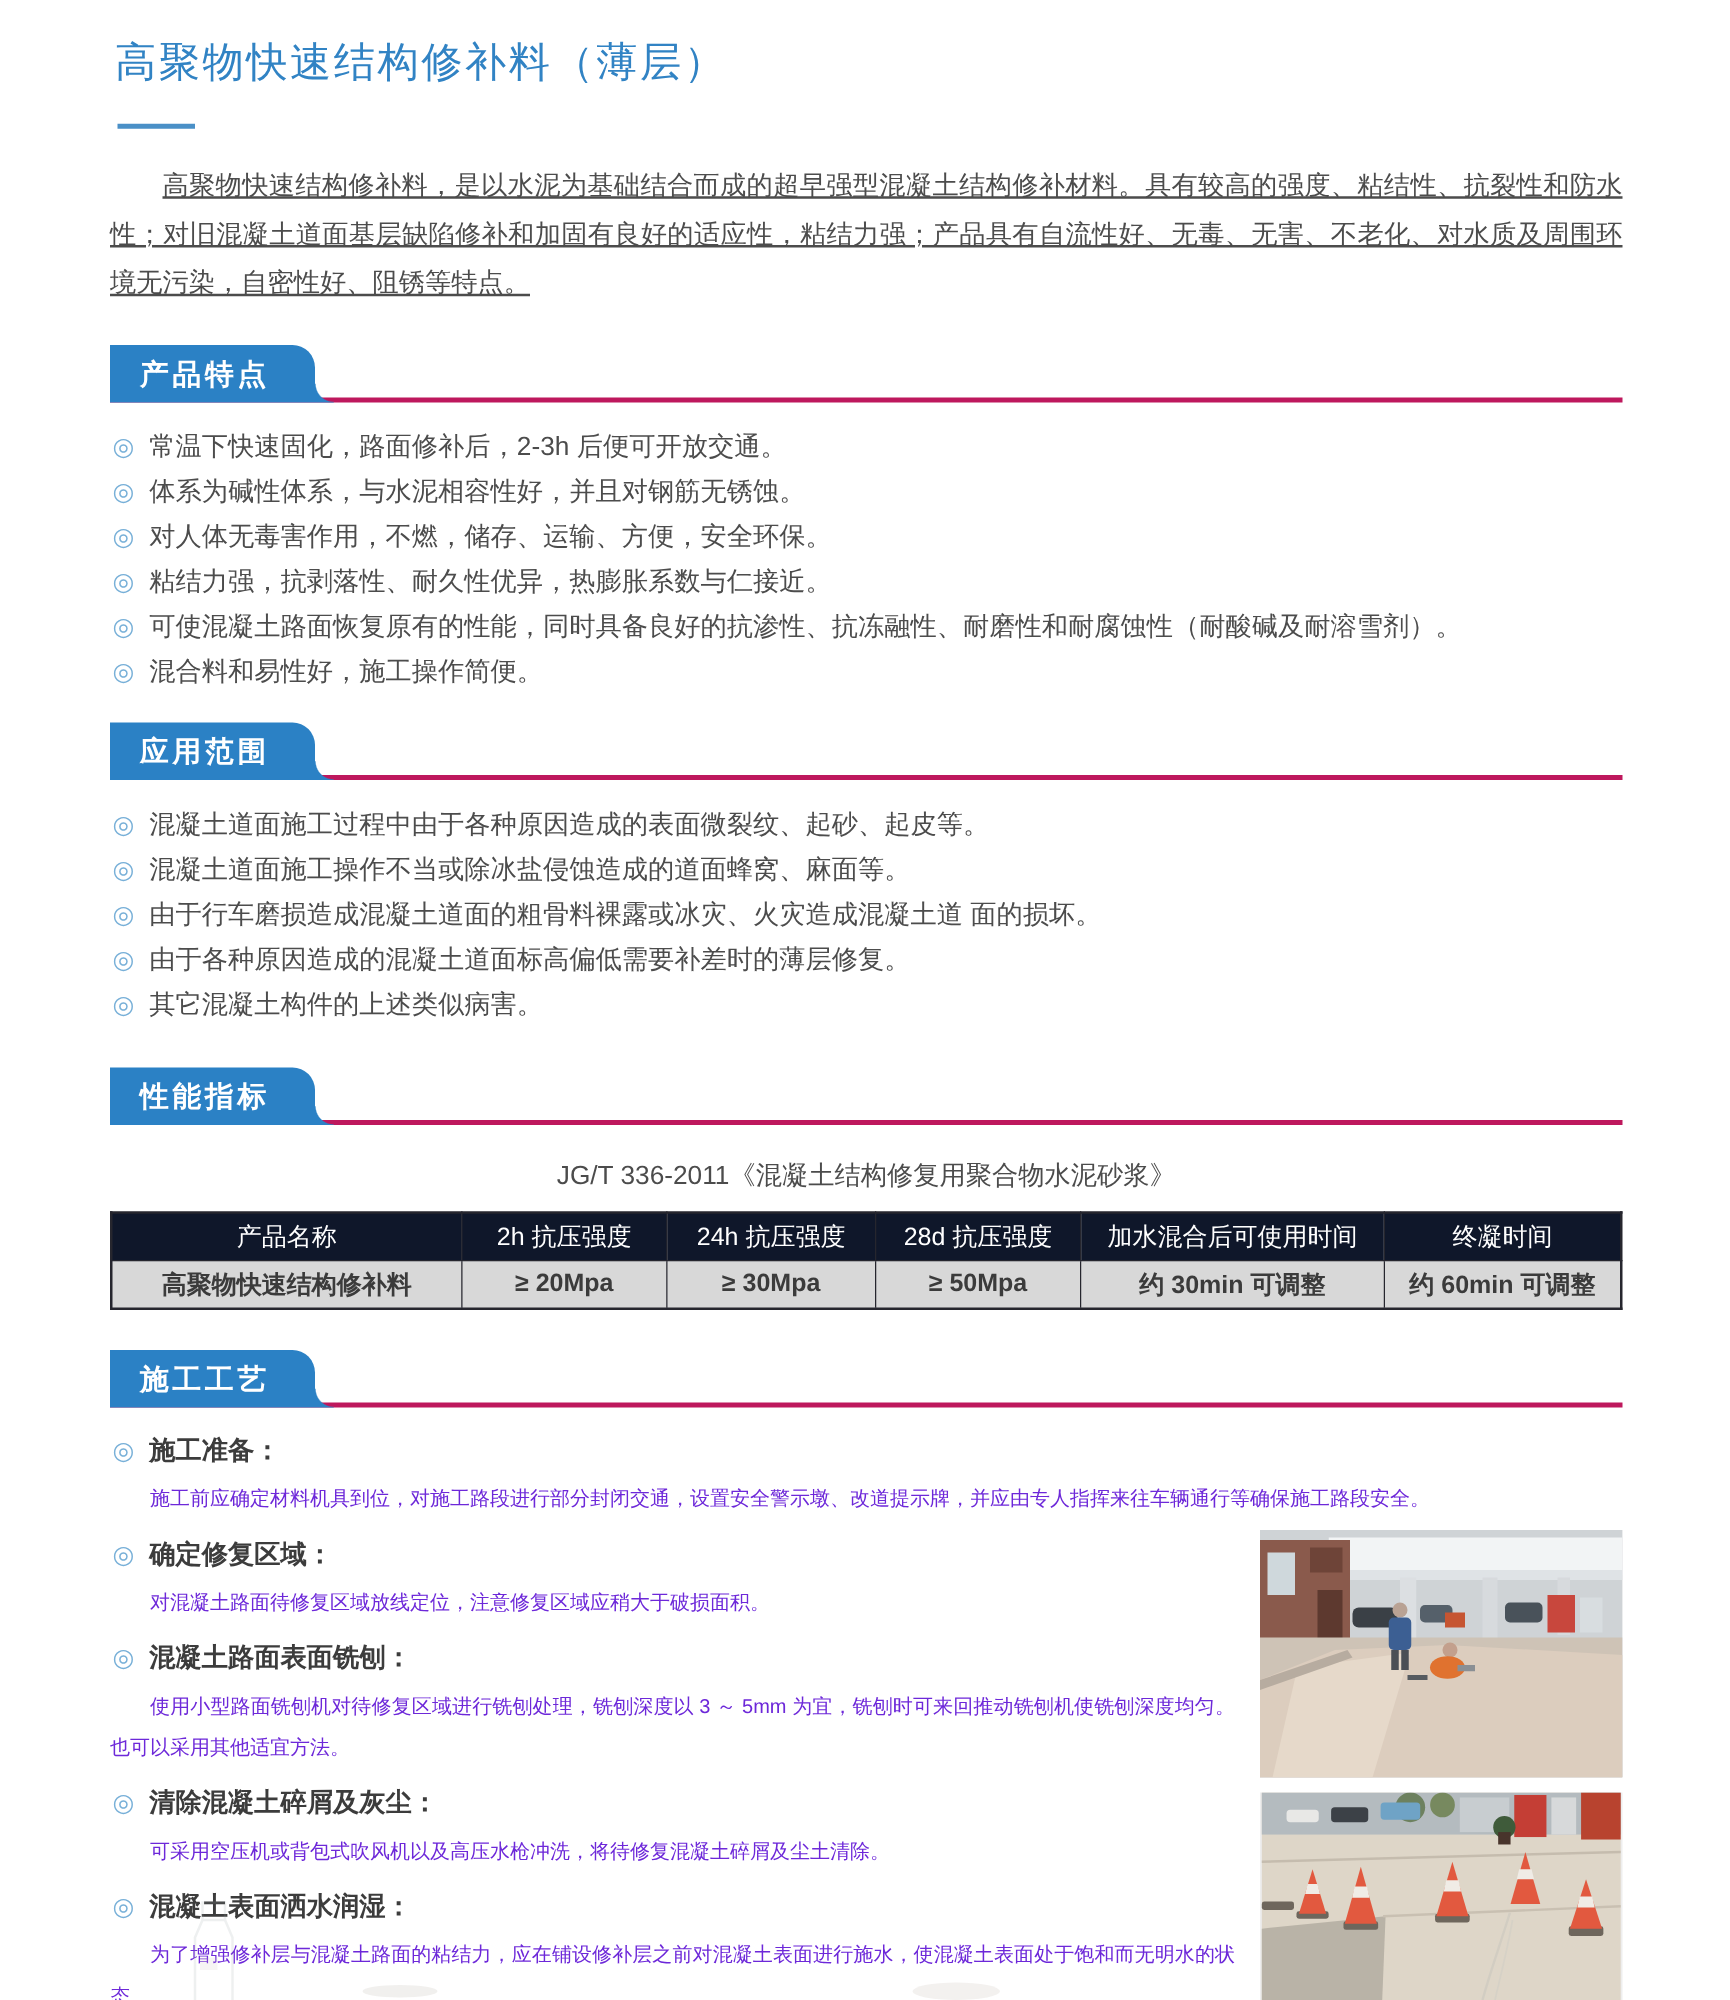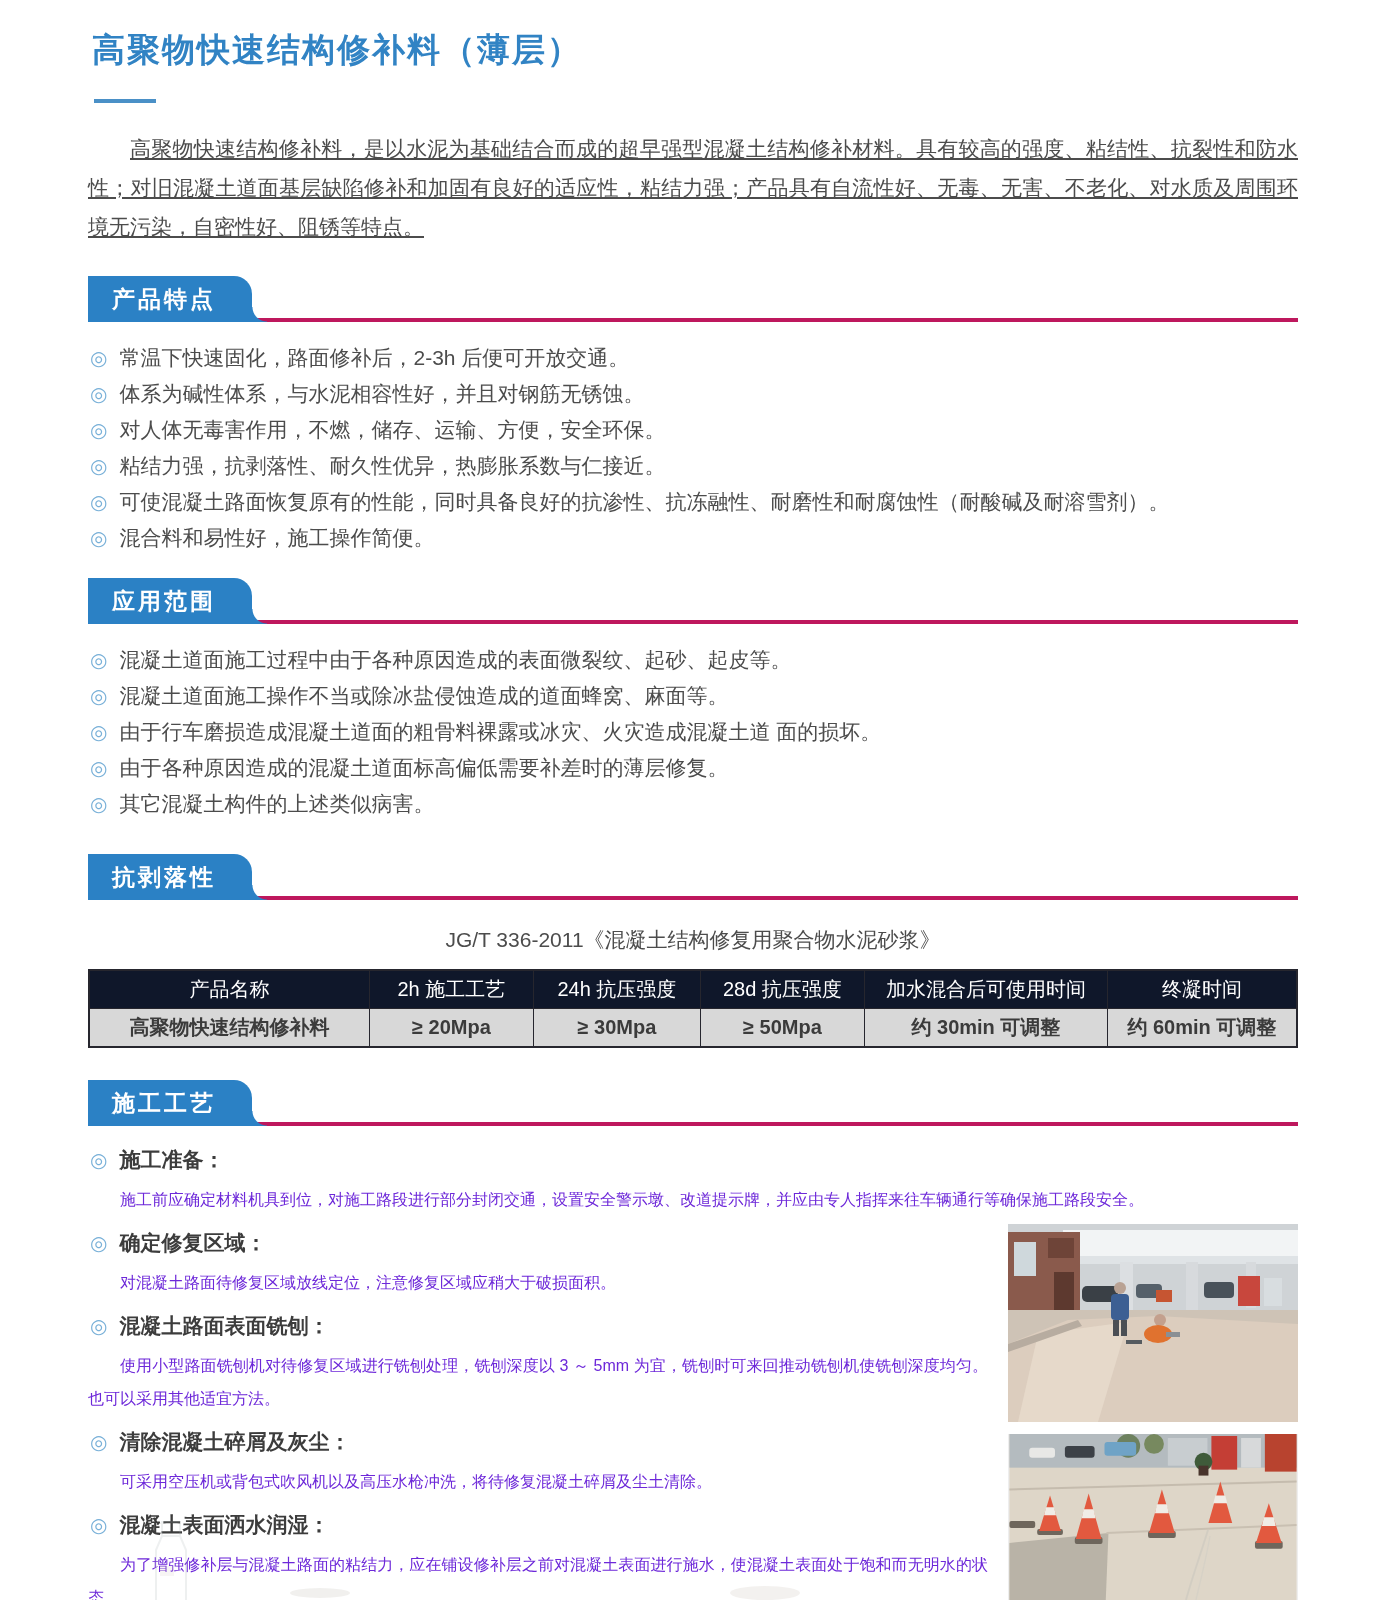--- a/index.html
+++ b/index.html
@@ -6,21 +6,21 @@
   html,body { margin:0; padding:0; background:#ffffff; }
   body {
     width:1384px; height:1600px;
     font-family:"Liberation Sans","DejaVu Sans",sans-serif;
     color:#4c4c4c; position:relative; overflow:hidden;
   }
   .page { position:relative; width:1384px; height:1600px; padding:22px 86px 0 88px; }
 
   
   .page-title {
-    color:#3183c4; font-size:33px; font-weight:bold;
+    color:#3183c4; font-size:33px; font-weight:normal;
     margin:6px 0 0 4px; letter-spacing:2px;
   }
   .title-underline { width:62px; height:4px; background:#4a90c7; margin:26px 0 0 6px; }
 
   .intro {
     font-size:21px; line-height:39px; text-indent:2em; text-align:justify;
     margin:26px 0 0 0; color:#4c4c4c;text-decoration:underline;
   }
 
   
@@ -110,36 +110,36 @@
       <li><span class="bullet-icon">◎</span><span>混凝土道面施工过程中由于各种原因造成的表面微裂纹、起砂、起皮等。</span></li>
       <li><span class="bullet-icon">◎</span><span>混凝土道面施工操作不当或除冰盐侵蚀造成的道面蜂窝、麻面等。</span></li>
       <li><span class="bullet-icon">◎</span><span>由于行车磨损造成混凝土道面的粗骨料裸露或冰灾、火灾造成混凝土道 面的损坏。</span></li>
       <li><span class="bullet-icon">◎</span><span>由于各种原因造成的混凝土道面标高偏低需要补差时的薄层修复。</span></li>
       <li><span class="bullet-icon">◎</span><span>其它混凝土构件的上述类似病害。</span></li>
     </ul>
   </section>
 
   <section class="sec-perf">
     <div class="sec-head">
-      <div class="badge">抗剥落性</div>
+      <div class="badge">性能指标</div>
     </div>
     <div class="perf-caption">JG/T 336-2011《混凝土结构修复用聚合物水泥砂浆》</div>
     <table class="perf">
       <colgroup>
         <col style="width:23.2%">
           <col style="width:13.6%">
           <col style="width:13.8%">
         <col style="width:13.6%">
           <col style="width:20.1%">
           <col style="width:15.7%">
       </colgroup>
       <thead>
         <tr>
           <th>产品名称</th>
-          <th>2h 施工工艺</th>
+          <th>2h 抗压强度</th>
           <th>24h 抗压强度</th>
           <th>28d 抗压强度</th>
           <th>加水混合后可使用时间</th>
           <th>终凝时间</th>
         </tr>
       </thead>
       <tbody>
         <tr>
           <td>高聚物快速结构修补料</td>
           <td>≥ 20Mpa</td>

